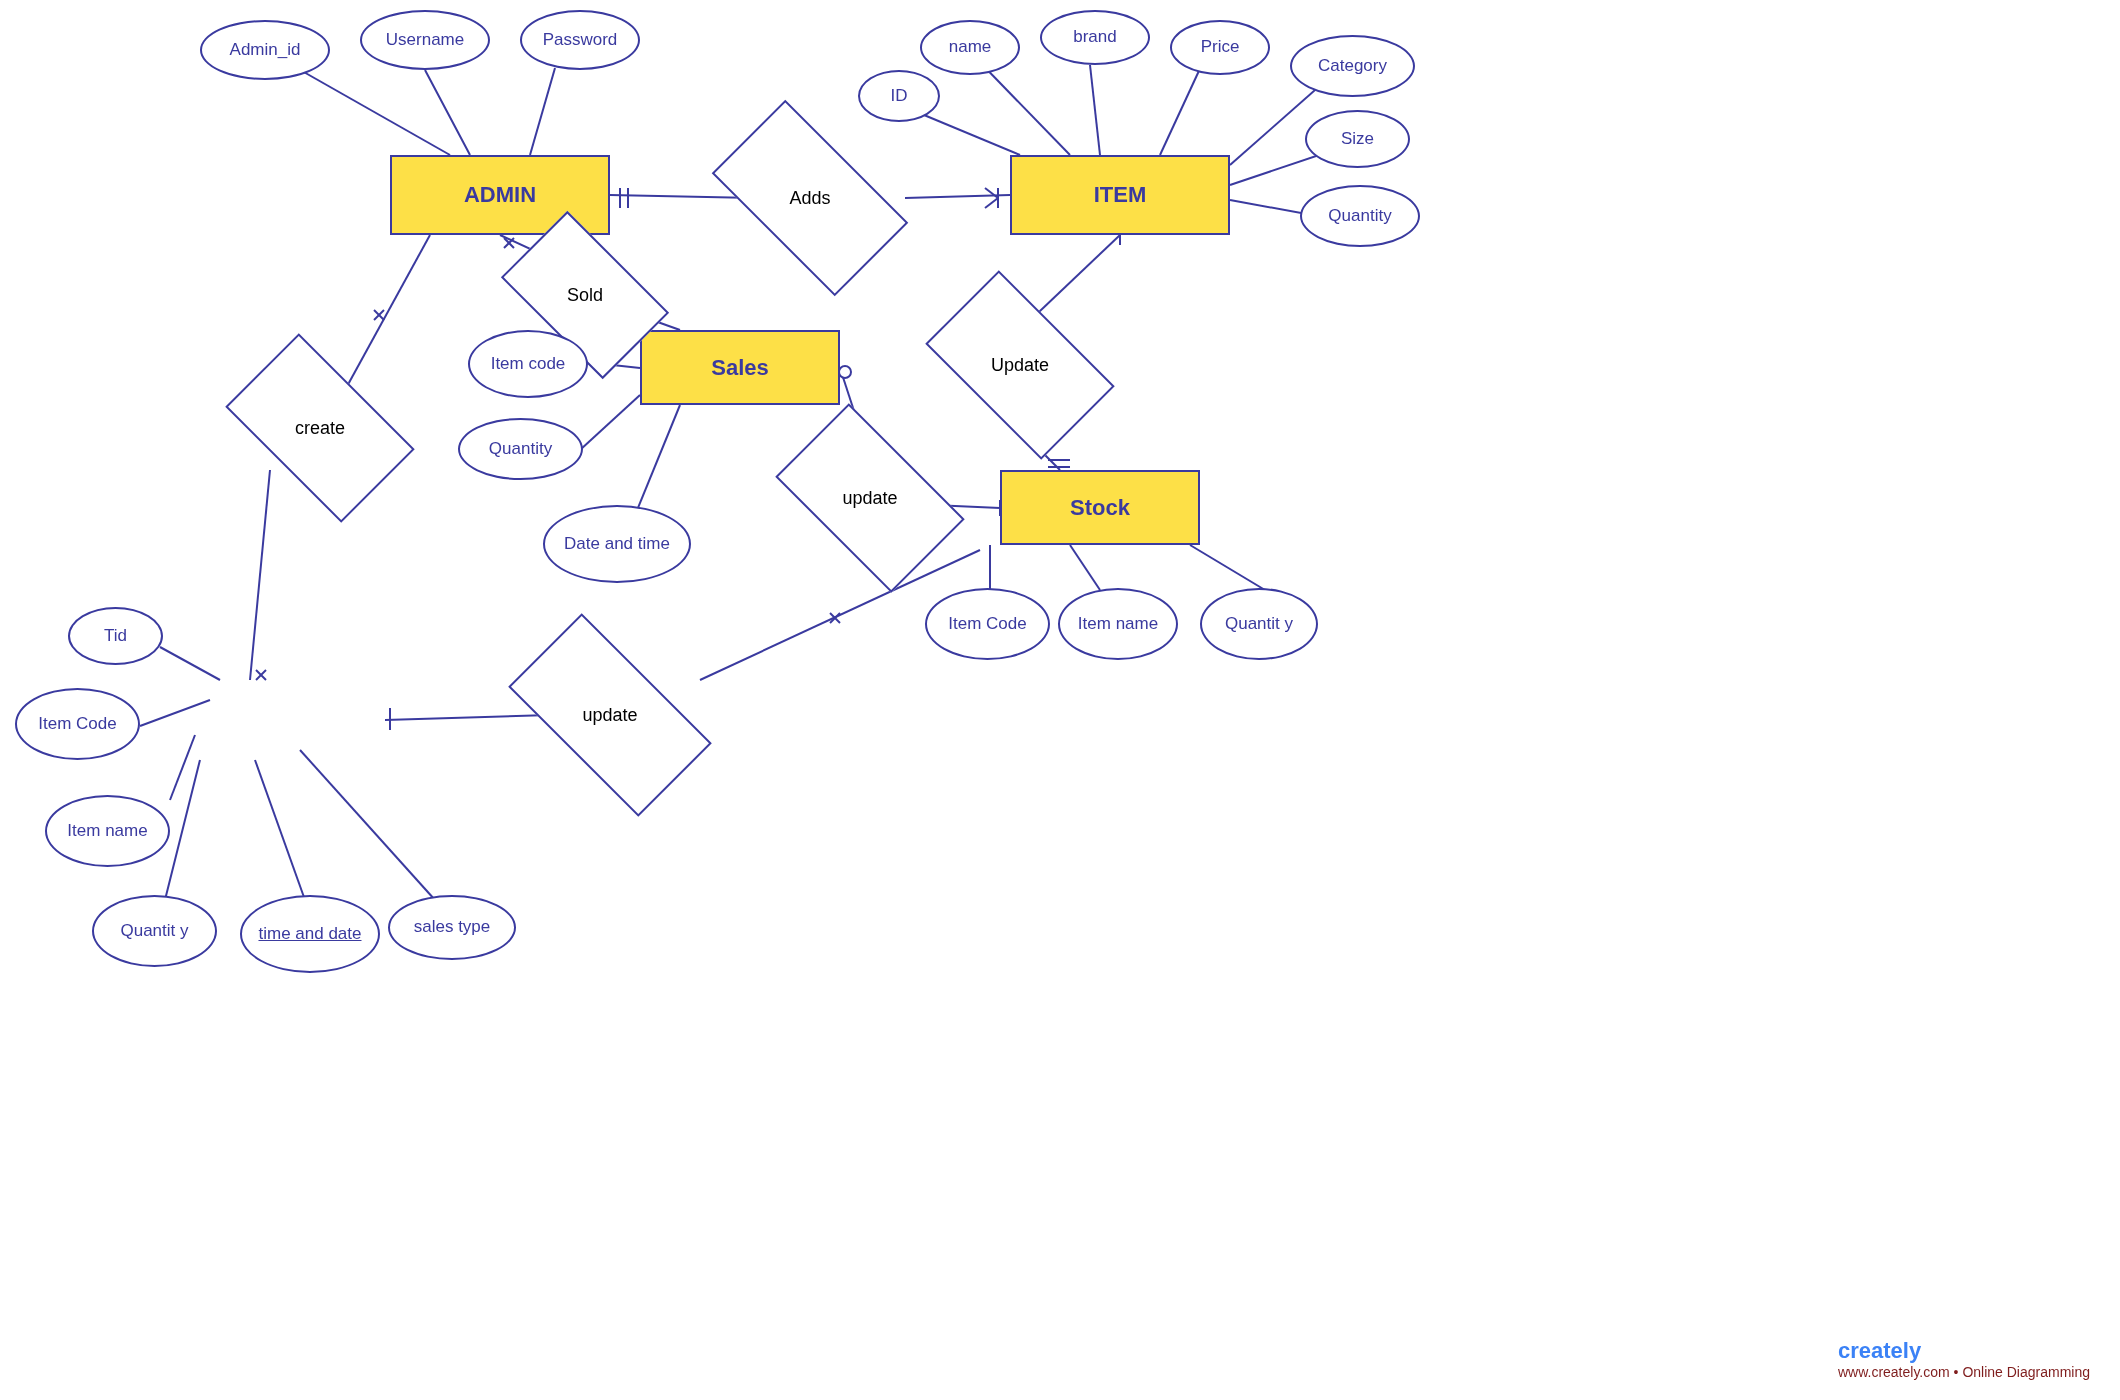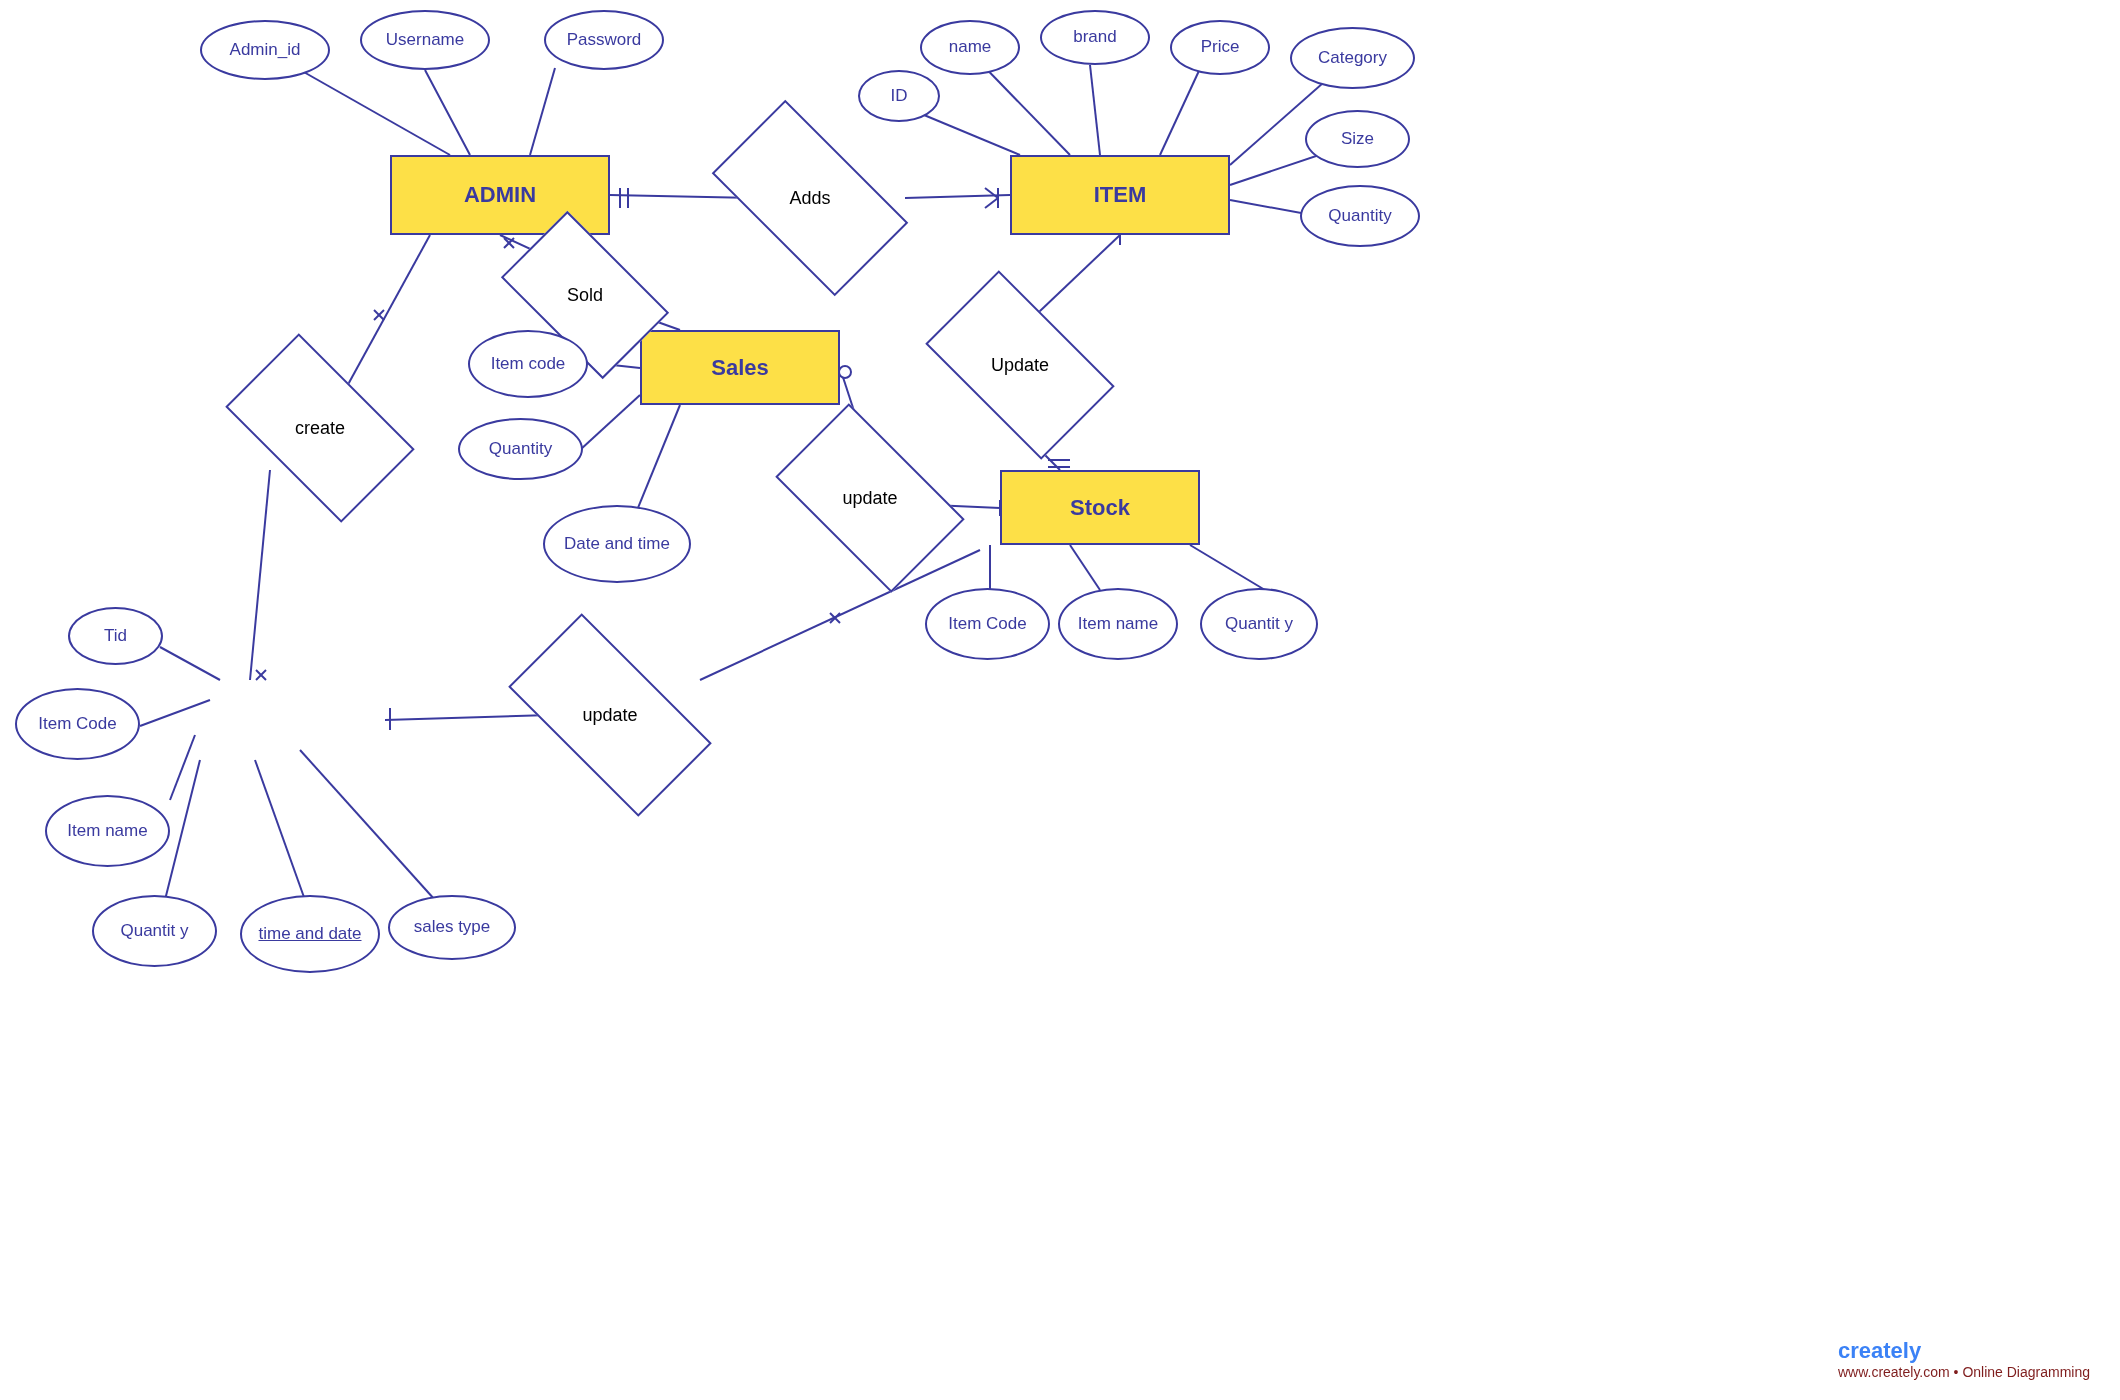--- a/index.html
+++ b/index.html
@@ -237,37 +237,37 @@
   </div>
 
   <div class="attribute-ellipse" style="left:200px; top:20px; width:130px; height:60px;">
     <span>Admin_id</span>
   </div>
 
   <div class="attribute-ellipse" style="left:360px; top:10px; width:130px; height:60px;">
     <span>Username</span>
   </div>
 
-  <div class="attribute-ellipse" style="left:544px; top:10px; width:120px; height:60px;">
+  <div class="attribute-ellipse" style="left:520px; top:10px; width:120px; height:60px;">
     <span>Password</span>
   </div>
 
   <div class="attribute-ellipse" style="left:920px; top:20px; width:100px; height:55px;">
     <span>name</span>
   </div>
 
   <div class="attribute-ellipse" style="left:1040px; top:10px; width:110px; height:55px;">
     <span>brand</span>
   </div>
 
   <div class="attribute-ellipse" style="left:1170px; top:20px; width:100px; height:55px;">
     <span>Price</span>
   </div>
 
-  <div class="attribute-ellipse" style="left:1290px; top:27px; width:125px; height:62px;">
+  <div class="attribute-ellipse" style="left:1290px; top:35px; width:125px; height:62px;">
     <span>Category</span>
   </div>
 
   <div class="attribute-ellipse" style="left:1305px; top:110px; width:105px; height:58px;">
     <span>Size</span>
   </div>
 
   <div class="attribute-ellipse" style="left:1300px; top:185px; width:120px; height:62px;">
     <span>Quantity</span>
   </div>

